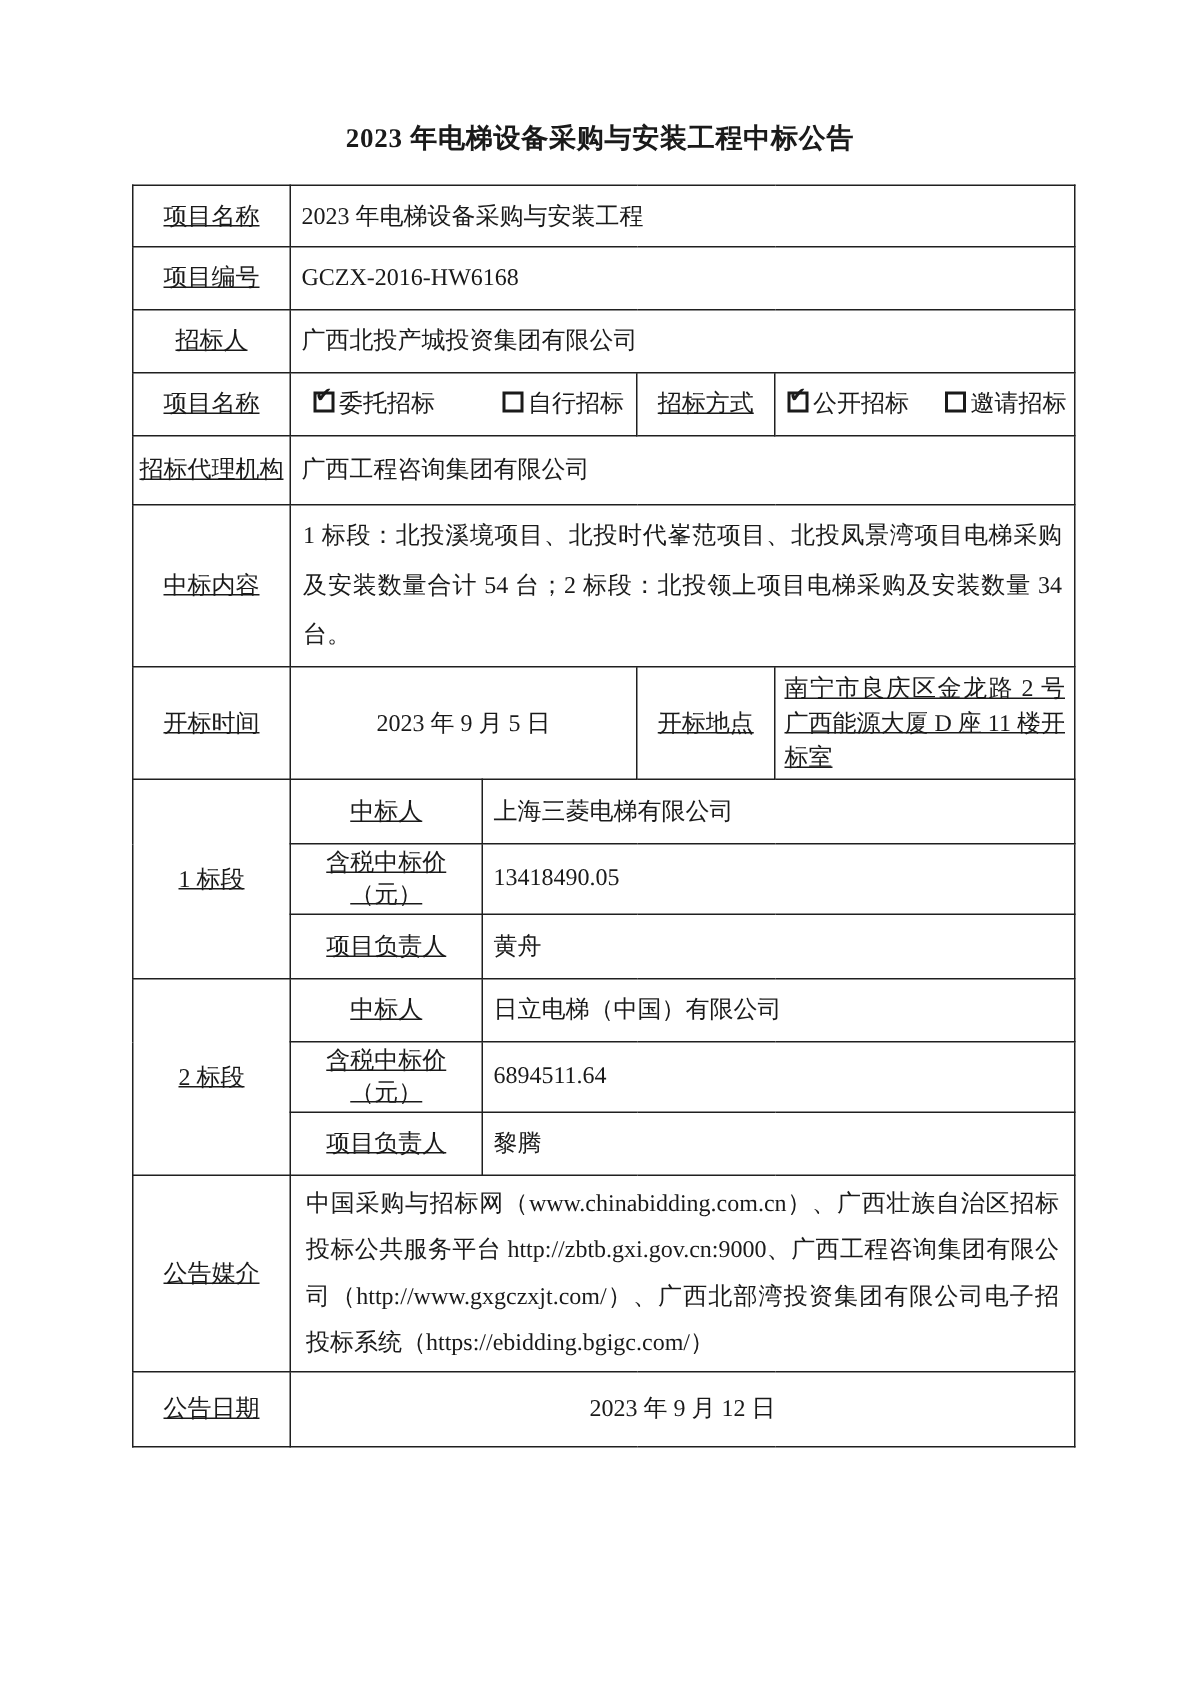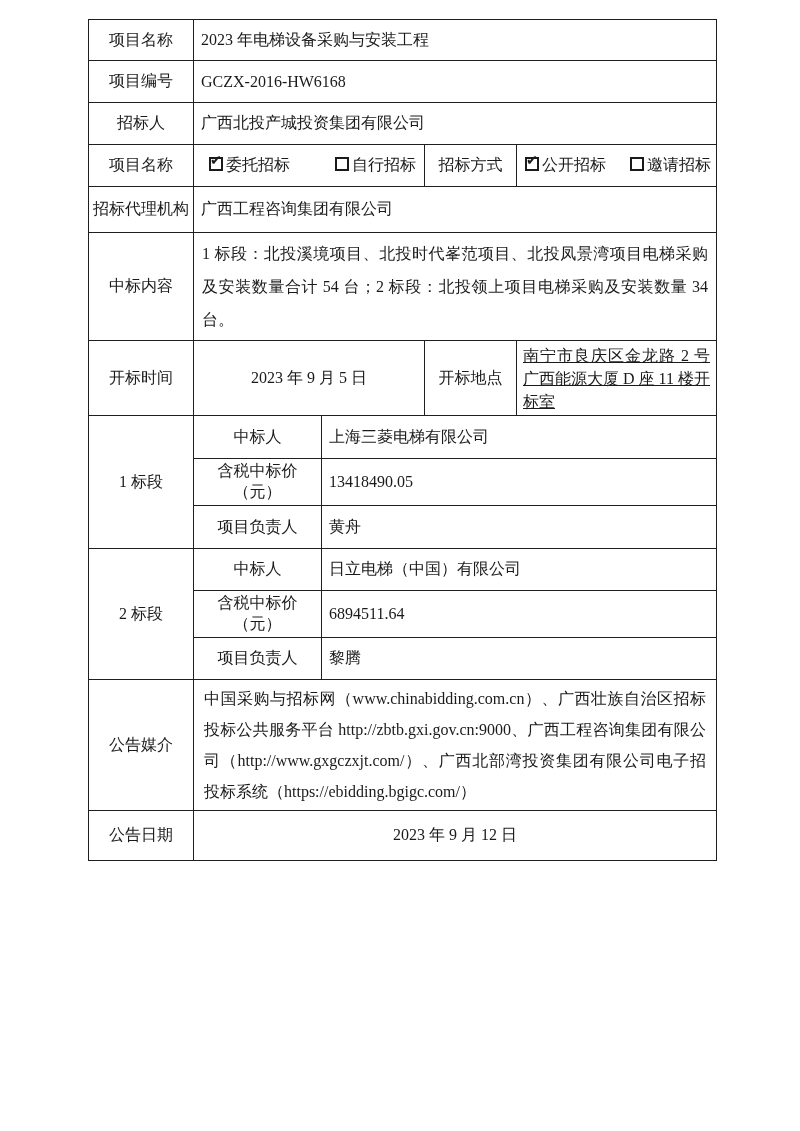--- a/index.html
+++ b/index.html
@@ -24,21 +24,21 @@
     width:628px;
     margin:19px 0 0 88px;
   }
   table.doc td{
     border:1px solid #1f1f1f;
     font-size:16px;
     vertical-align:middle;
     overflow:hidden;
     word-break:break-all;
   }
-  td.lbl{text-align:center;padding:2px 2px;}
+  td.lbl{text-align:center;padding:2px 2px;text-decoration:underline;}
   td.val{text-align:left;padding:2px 7px;}
   td.center{text-align:center;}
   td.para{
     text-align:justify;
     line-height:33px;
     padding:4px 8px;
   }
   td.media{
     text-align:justify;
     line-height:31px;
@@ -72,20 +72,21 @@
     font-size:14px;
     font-weight:700;
     color:#1a1a1a;
   }
 </style>
 </head>
 <body>
 
 <div class="page">
 
+  <h1 class="title">2023 年电梯设备采购与安装工程中标公告</h1>
 
   <table class="doc">
     <colgroup>
       <col style="width:105px">
       <col style="width:128px">
       <col style="width:103px">
       <col style="width:92px">
       <col style="width:200px">
     </colgroup>
 

